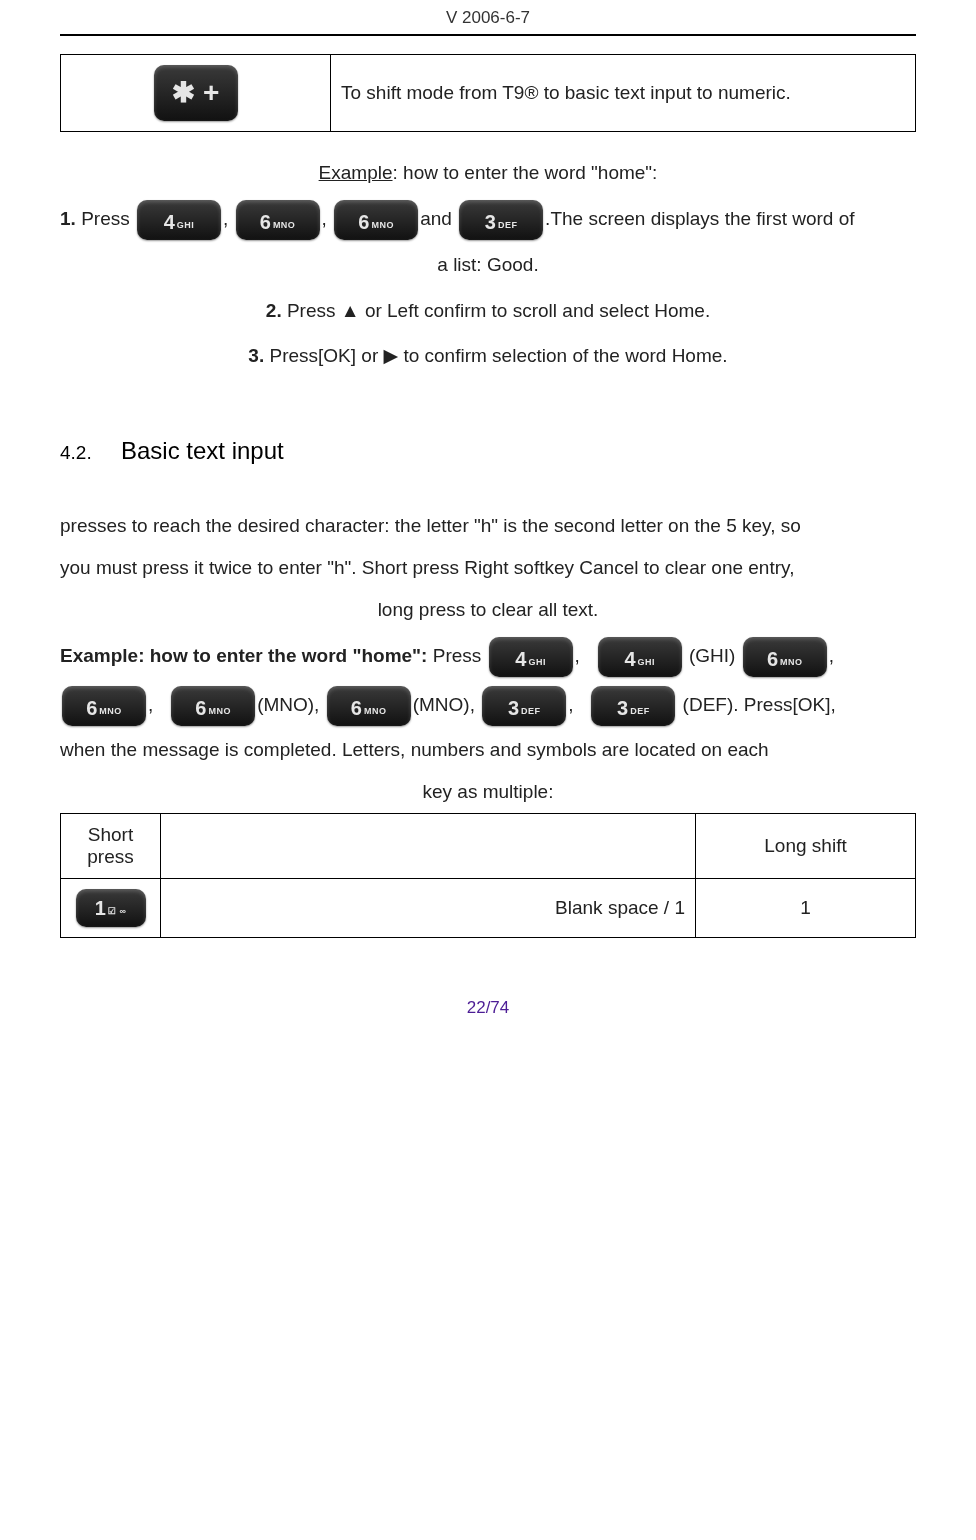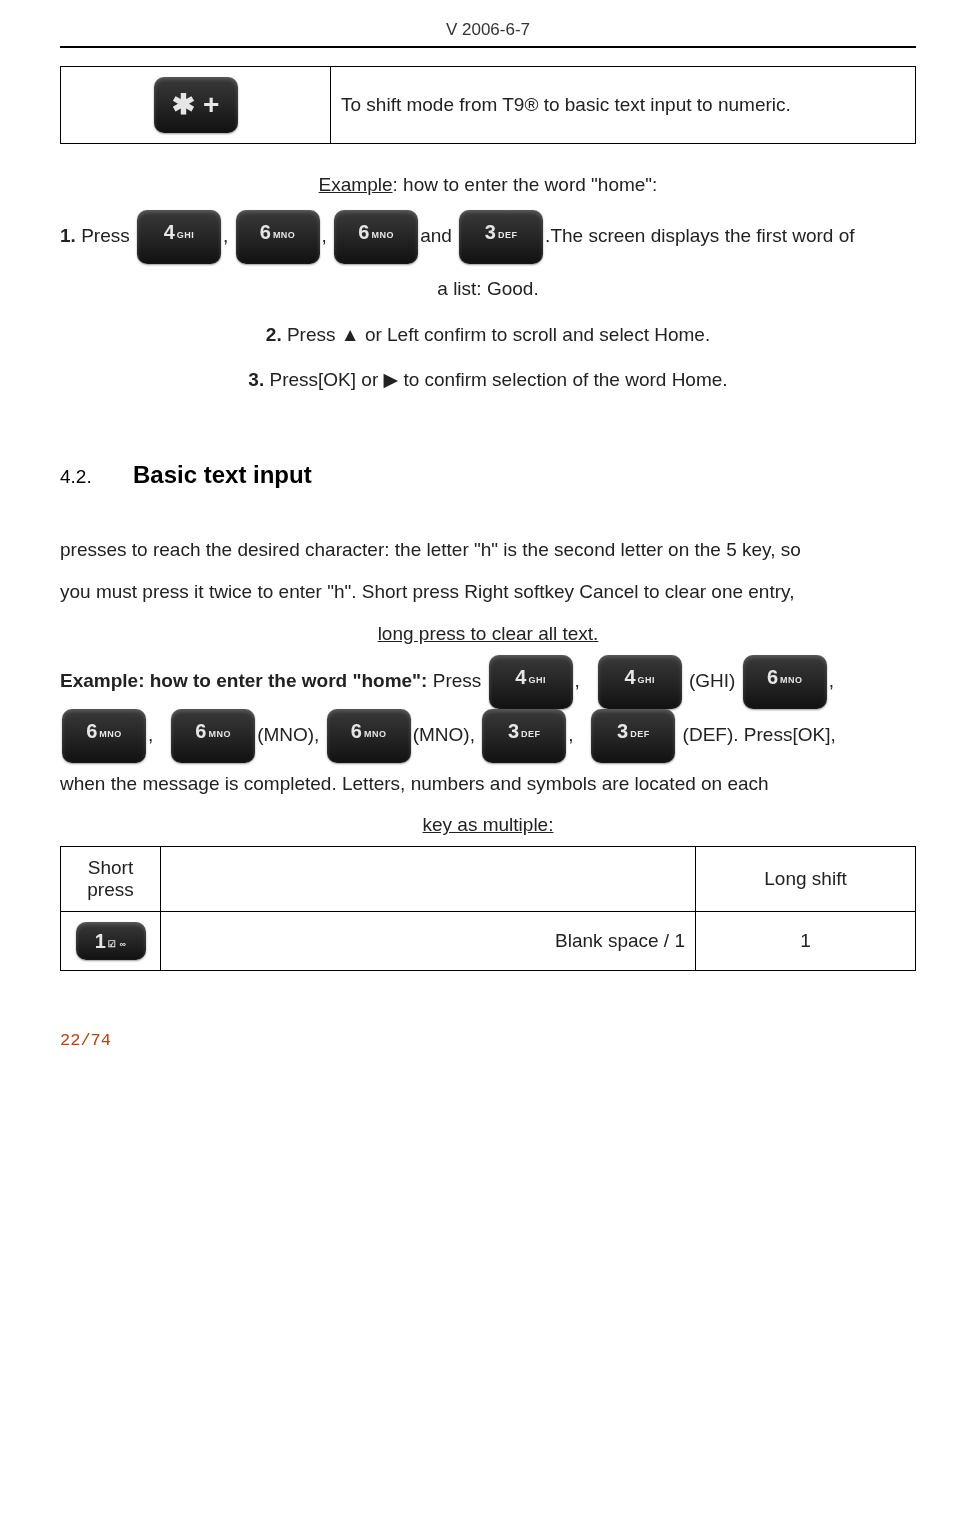--- a/index.html
+++ b/index.html
@@ -6,21 +6,21 @@
   body {
     margin: 0;
     padding: 0;
     font-family: Arial, Helvetica, sans-serif;
     background: #fff;
     color: #000;
     width: 976px;
   }
   .page {
     width: 976px;
-    padding: 12px 60px;
+    padding: 0 60px;
   }
   .header {
     text-align: center;
     font-size: 17px;
     color: #333;
     padding-top: 8px;
     padding-bottom: 6px;
   }
   .hr-top {
     border: none;
@@ -55,21 +55,21 @@
     box-shadow: inset 0 2px 4px rgba(255,255,255,0.2), 0 1px 2px rgba(0,0,0,0.4);
   }
   .key-lg {
     width: 84px;
     height: 56px;
     line-height: 56px;
     font-size: 28px;
   }
   .key-md {
     width: 84px;
-    height: 54px;
+    height: 40px;
     line-height: 44px;
     font-size: 15px;
   }
   .key-sm {
     width: 70px;
     height: 38px;
     line-height: 38px;
     font-size: 14px;
   }
   .key-md .big, .key-sm .big {
@@ -103,53 +103,50 @@
     margin-top: 60px;
     margin-bottom: 40px;
     font-size: 19px;
   }
   .section-heading .num {
     font-size: 19px;
     margin-top: 47px;
   }
   .section-heading .title {
     font-size: 24px;
-    margin-left: 36px;
-    font-weight: bold;
+    margin-left: 24px;
   }
   .para {
     font-size: 19px;
     line-height: 2.2;
     text-align: justify;
     color: #222;
   }
   .para-center-last {
     text-align: center;
-    text-decoration: underline;
   }
   .example2 {
     font-size: 19px;
     line-height: 2.6;
     text-align: justify;
     color: #222;
   }
   .example2 .bold {
     font-weight: bold;
   }
   .inline-key {
     vertical-align: middle;
     margin: 0 2px;
   }
   .footer {
-    text-align: left;
+    text-align: center;
     font-size: 17px;
-    color: #c2410c;
+    color: #4c1d95;
     margin-top: 60px;
     padding-bottom: 20px;
-    font-family: Liberation Mono, monospace;
   }
   .col-short { width: 100px; text-align: center; }
   .col-long { width: 220px; text-align: center; }
   .col-mid { text-align: right; }
 </style>
 </head>
 <body>
 
 <div class="page">
   <div class="header">V 2006-6-7</div>

